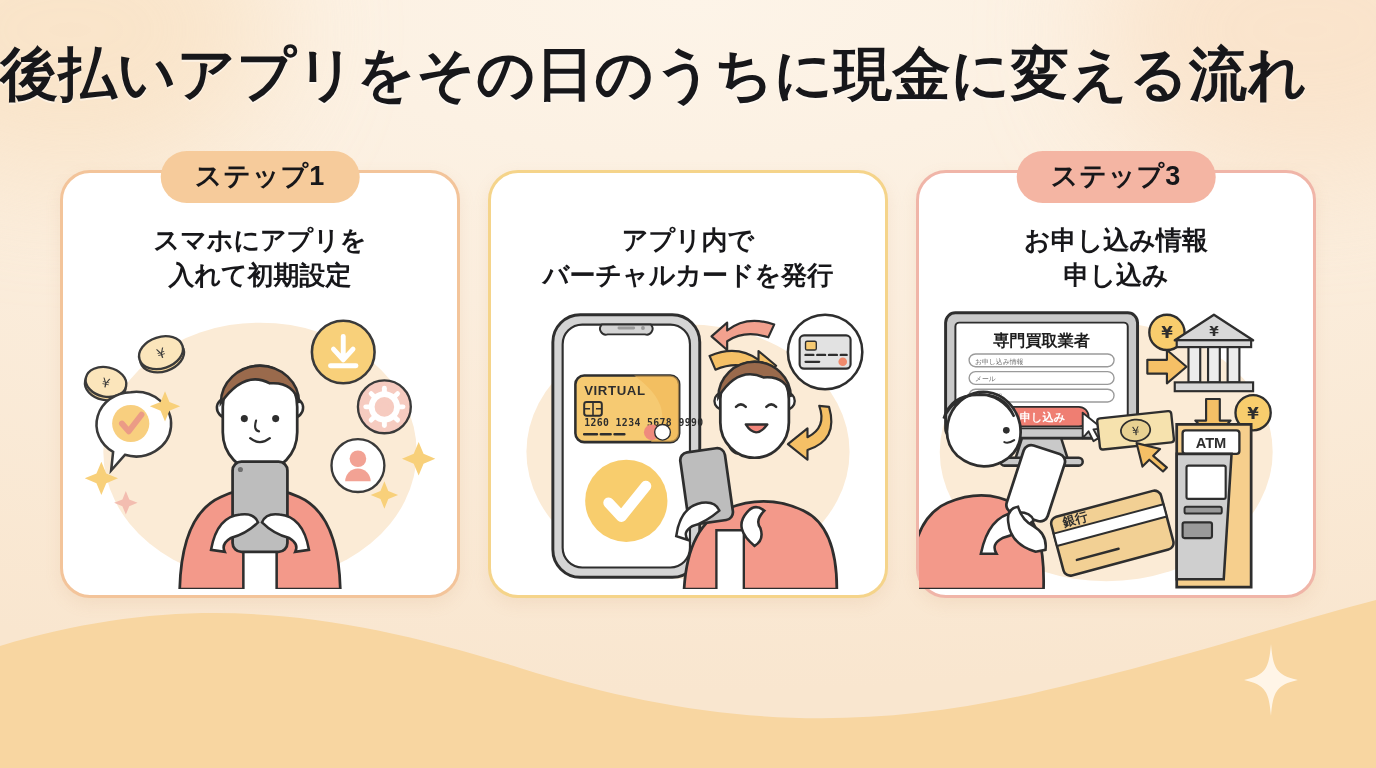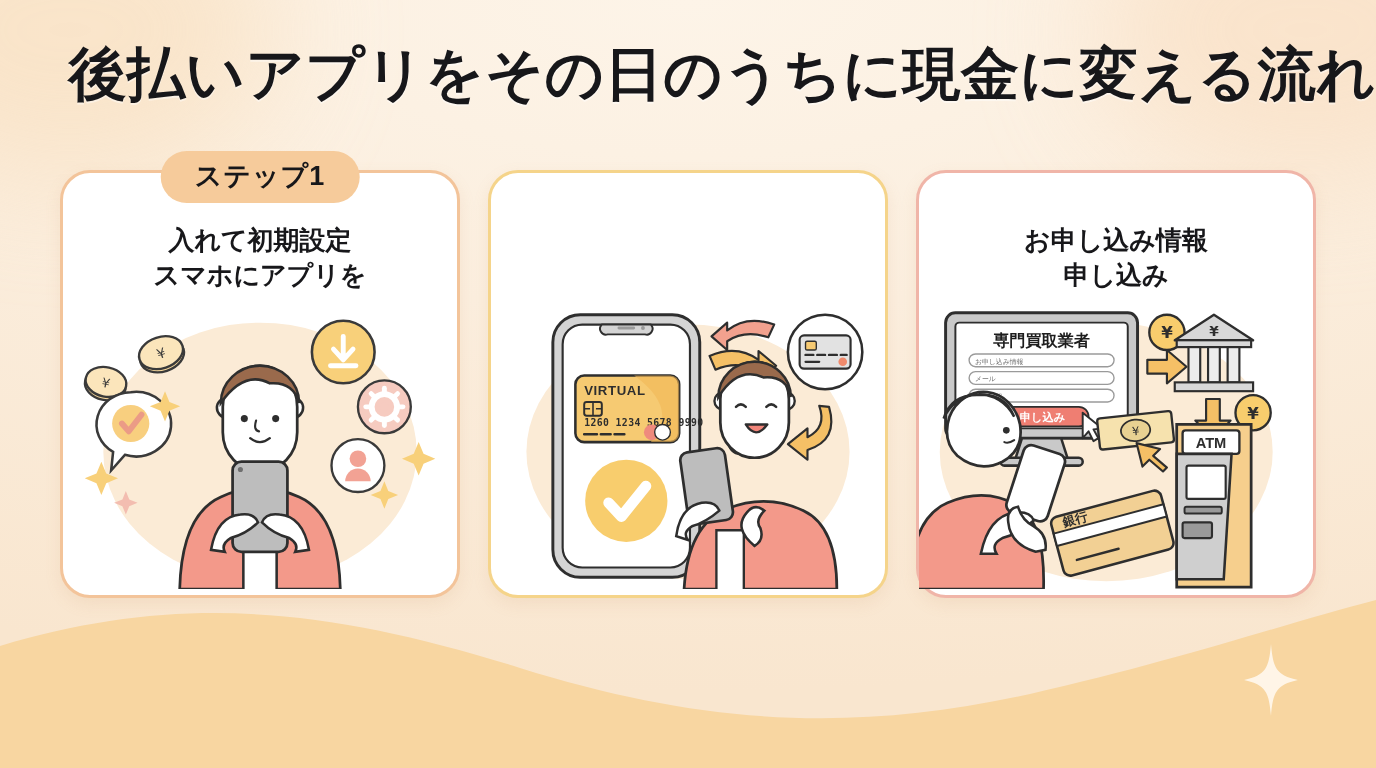--- a/index.html
+++ b/index.html
@@ -19,21 +19,21 @@
   
   .wave { position:absolute; left:0; bottom:0; width:100%; height:200px; }
   .corner-glow {
     position:absolute; width:420px; height:300px; border-radius:50%;
     filter:blur(60px); opacity:.55; pointer-events:none;
   }
   .glow-tl { left:-140px; top:-120px; background:#f8dcb8; }
   .glow-tr { right:-140px; top:-120px; background:#f9dbbc; }
 
   
-  .title-wrap { position:absolute; top:36px; left:0; width:100%; text-align:right; }
+  .title-wrap { position:absolute; top:36px; left:0; width:100%; text-align:left; }
   .title {
     font-size:58px; font-weight:700; letter-spacing:.5px; color:#17171a;
     text-shadow:0 2px 0 rgba(255,255,255,.45);
     white-space:nowrap;
   }
 
   
   .cards {
     position:absolute; top:170px; left:0; width:100%;
     display:flex; justify-content:center; gap:28px;
@@ -69,22 +69,22 @@
 
   <div class="title-wrap">
     <div class="title">後払いアプリをその日のうちに現金に変える流れ</div>
   </div>
 
   <div class="cards">
 
     <div class="card" style="--bd:#f3c49a">
       <div class="badge" style="--bg:#f6cb9b">ステップ1</div>
       <div class="card-title">
+        <div>スマホにアプリを</div>
         <div>入れて初期設定</div>
-        <div>スマホにアプリを</div>
       </div>
       <div class="illus">
         <svg viewBox="0 0 400 290" xmlns="http://www.w3.org/2000/svg">
           <ellipse cx="200" cy="150" rx="160" ry="132" fill="#fbebd6"></ellipse>
 
           <g transform="translate(100,52) rotate(-18)">
             <ellipse cx="0" cy="0" rx="23" ry="16" fill="#f6d79c" stroke="#3a3a3a" stroke-width="2.4"></ellipse>
             <ellipse cx="0" cy="-3.5" rx="23" ry="16" fill="#fbe5bb" stroke="#3a3a3a" stroke-width="2.4"></ellipse>
             <text x="0" y="2" font-size="14" text-anchor="middle" fill="#3a3a3a" font-family="DejaVu Sans, sans-serif">¥</text>
           </g>
@@ -158,20 +158,22 @@
             <circle cx="180" cy="168" r="2.6" fill="#6f6f6f"></circle>
             <path d="M150,250 q6,-34 30,-36 q14,-2 18,8 q-12,12 -28,16 q-10,6 -6,14 z" fill="#fff" stroke="#2e2e2e" stroke-width="2.6"></path>
             <path d="M250,250 q-6,-34 -30,-36 q-14,-2 -18,8 q12,12 28,16 q10,6 6,14 z" fill="#fff" stroke="#2e2e2e" stroke-width="2.6"></path>
           </g>
         </svg>
       </div>
     </div>
 
     <div class="card" style="--bd:#f5d48a">
       <div class="card-title">
+        <div>アプリ内で</div>
+        <div>バーチャルカードを発行</div>
       </div>
       <div class="illus">
         <svg viewBox="0 0 400 290" xmlns="http://www.w3.org/2000/svg">
           <ellipse cx="200" cy="150" rx="165" ry="130" fill="#fbebd6"></ellipse>
 
           <g>
             <rect x="62" y="10" width="150" height="268" rx="28" fill="#d4d4d4" stroke="#2e2e2e" stroke-width="3"></rect>
             <rect x="72" y="20" width="130" height="248" rx="20" fill="#fff" stroke="#2e2e2e" stroke-width="2.2"></rect>
             <path d="M112,20 h50 a6,6 0 0 1 -6,10 h-38 a6,6 0 0 1 -6,-10 z" fill="#d4d4d4" stroke="#2e2e2e" stroke-width="2"></path>
             <rect x="128" y="22" width="18" height="3" rx="1.5" fill="#9a9a9a"></rect>
@@ -229,20 +231,21 @@
             <path d="M259,122 q10,16 22,0 z" fill="#f2857a" stroke="#2e2e2e" stroke-width="2.4" stroke-linejoin="round"></path>
             <rect x="196" y="148" width="46" height="74" rx="8" fill="#bdbdbd" stroke="#2e2e2e" stroke-width="2.8" transform="rotate(-8 219 185)"></rect>
             <path d="M188,236 q4,-30 26,-34 q14,-2 18,8 q-14,12 -28,16 q-10,6 -4,14 z" fill="#fff" stroke="#2e2e2e" stroke-width="2.6"></path>
             <path d="M268,246 q-22,-18 -8,-34 q8,-10 18,-2 q-10,10 -4,18 q4,12 -6,18 z" fill="#fff" stroke="#2e2e2e" stroke-width="2.6"></path>
           </g>
         </svg>
       </div>
     </div>
 
     <div class="card" style="--bd:#f0b5a8">
+      <div class="badge" style="--bg:#f4b5a3">ステップ3</div>
       <div class="card-title">
         <div>お申し込み情報</div>
         <div>申し込み</div>
       </div>
       <div class="illus">
         <svg viewBox="0 0 400 290" xmlns="http://www.w3.org/2000/svg">
           <ellipse cx="190" cy="150" rx="170" ry="132" fill="#fbebd6"></ellipse>
 
           <g>
             <rect x="26" y="8" width="196" height="128" rx="10" fill="#c9c9c9" stroke="#2e2e2e" stroke-width="3"></rect>

